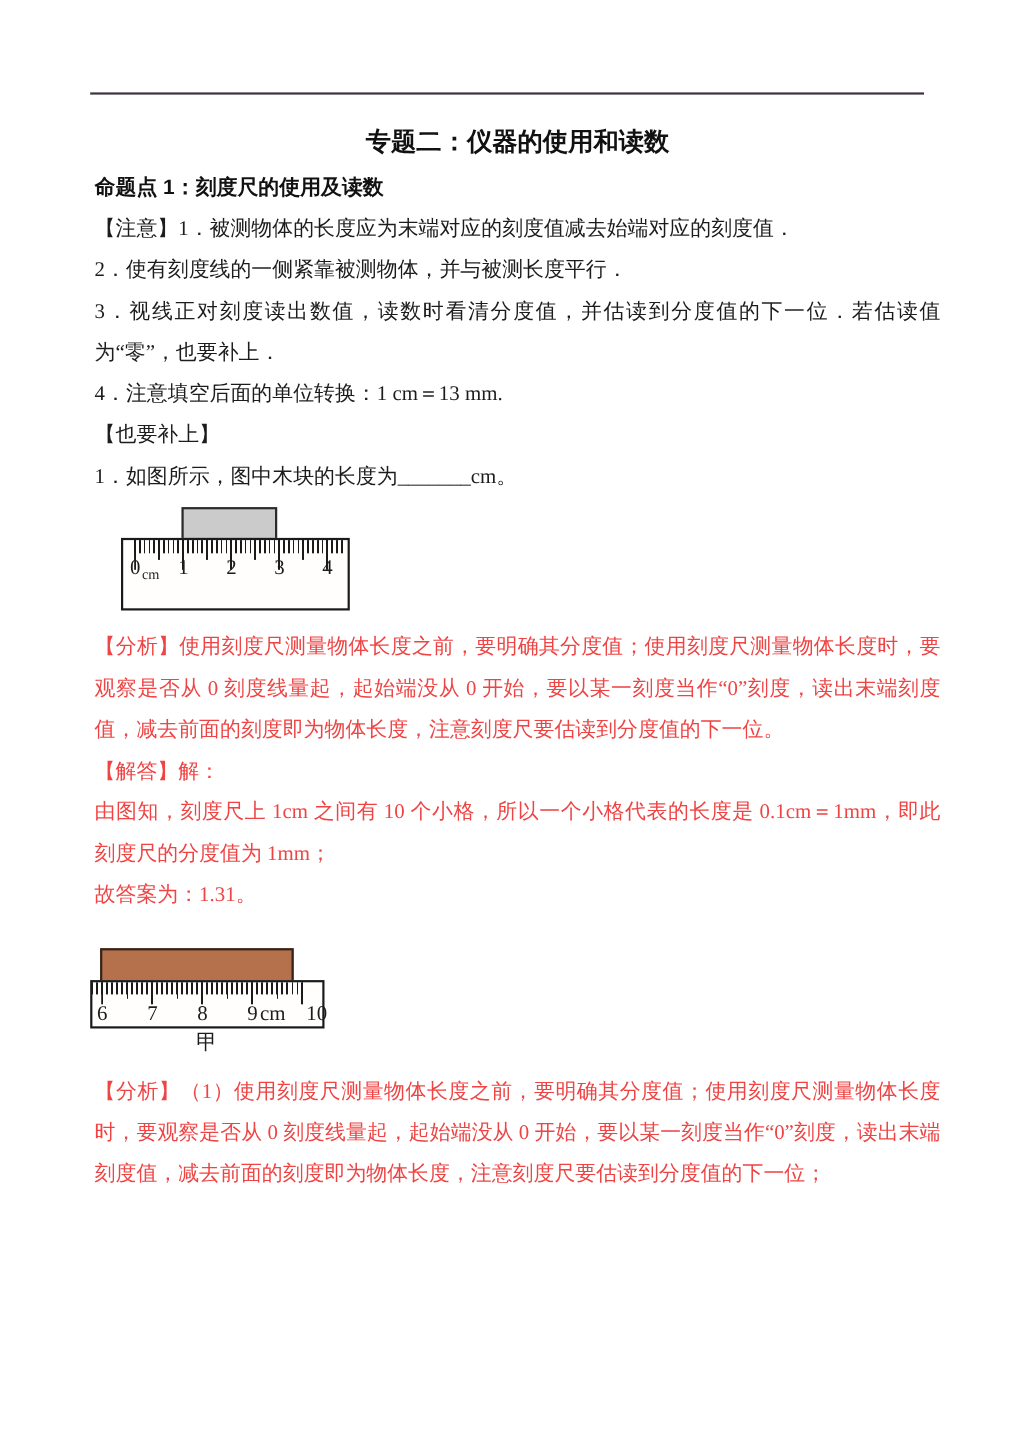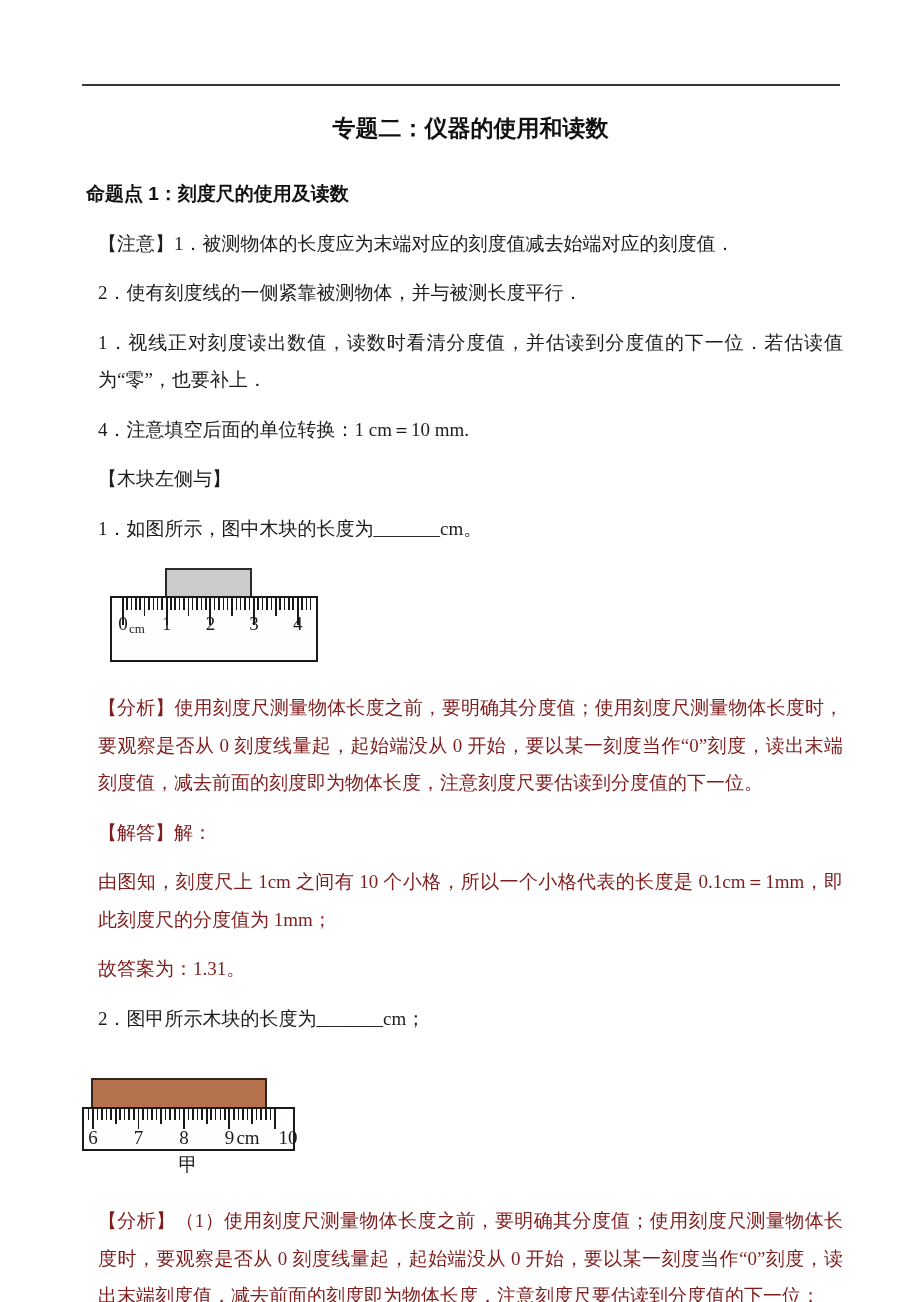--- a/index.html
+++ b/index.html
@@ -13,28 +13,28 @@
     border-top:2px solid #3a3340;
   }
   .content { position:absolute; left:86px; top:98px; width:769px; }
 
   .doc-title {
     margin:15px 0 0 0; text-align:center;
     font-family:"Liberation Sans","DejaVu Sans",sans-serif;
     font-weight:700; font-size:23px; line-height:30px; color:#111;
   }
   .section-heading {
-    margin:32px 0 0 0;
+    margin:9px 0 0 0;
     font-family:"Liberation Sans","DejaVu Sans",sans-serif;
     font-weight:700; font-size:19px; line-height:37.5px; color:#111;
   }
   p.body-line {
-    margin:12px; font-size:19px; line-height:37.5px; text-align:justify;
+    margin:0; font-size:19px; line-height:37.5px; text-align:justify;
   }
-  p.red { color:#7f1d1d;font-family:Liberation Serif, serif; }
+  p.red { color:#ef4444;font-family:Liberation Serif, serif; }
 
   
   .fig { position:relative; width:769px; }
   .fig1 { height:118px; }
   .fig2 { height:141px; }
 
   .block { position:absolute; box-sizing:border-box; }
   .fig1 .block { left:79px; top:9px;  width:87px;  height:30px; background:#cbcbcb; border:2px solid #2b2b2b; }
   .fig2 .block { left:5px;  top:29px; width:176px; height:31px; background:#b5714c; border:2px solid #33251c; }
 
@@ -71,24 +71,24 @@
   <div class="top-rule"></div>
 
   <div class="content">
 
     <div class="doc-title">专题二：仪器的使用和读数</div>
 
     <div class="section-heading">命题点 1：刻度尺的使用及读数</div>
 
     <p class="body-line">【注意】1．被测物体的长度应为末端对应的刻度值减去始端对应的刻度值．</p>
     <p class="body-line">2．使有刻度线的一侧紧靠被测物体，并与被测长度平行．</p>
-    <p class="body-line">1．视线正对刻度读出数值，读数时看清分度值，并估读到分度值的下一位．若估读值为“零”，也要补上．</p>
-    <p class="body-line">4．注意填空后面的单位转换：1 cm＝10 mm.</p>
+    <p class="body-line">3．视线正对刻度读出数值，读数时看清分度值，并估读到分度值的下一位．若估读值为“零”，也要补上．</p>
+    <p class="body-line">4．注意填空后面的单位转换：1 cm＝13 mm.</p>
 
-    <p class="body-line">【木块左侧与】</p>
+    <p class="body-line">【也要补上】</p>
 
     <p class="body-line">1．如图所示，图中木块的长度为_______cm。</p>
 
     <div class="fig fig1">
       <div class="block"></div>
       <div class="ruler"></div>
       <div class="band band-mm"></div>
       <div class="band band-half"></div>
       <div class="band band-cm"></div>
       <span class="rlabel" style="left:37px">0</span>
@@ -97,21 +97,20 @@
       <span class="rlabel" style="left:124.4px">2</span>
       <span class="rlabel" style="left:168.1px">3</span>
       <span class="rlabel" style="left:211.8px">4</span>
     </div>
 
     <p class="body-line red">【分析】使用刻度尺测量物体长度之前，要明确其分度值；使用刻度尺测量物体长度时，要观察是否从 0 刻度线量起，起始端没从 0 开始，要以某一刻度当作“0”刻度，读出末端刻度值，减去前面的刻度即为物体长度，注意刻度尺要估读到分度值的下一位。</p>
     <p class="body-line red">【解答】解：</p>
     <p class="body-line red">由图知，刻度尺上 1cm 之间有 10 个小格，所以一个小格代表的长度是 0.1cm＝1mm，即此刻度尺的分度值为 1mm；</p>
     <p class="body-line red">故答案为：1.31。</p>
 
-    <p class="body-line">2．图甲所示木块的长度为_______cm；</p>
 
     <div class="fig fig2">
       <div class="block"></div>
       <div class="ruler"></div>
       <div class="band band-mm"></div>
       <div class="band band-half"></div>
       <div class="band band-cm"></div>
       <span class="rlabel" style="left:7px">6</span>
       <span class="rlabel" style="left:52.5px">7</span>
       <span class="rlabel" style="left:98px">8</span>

